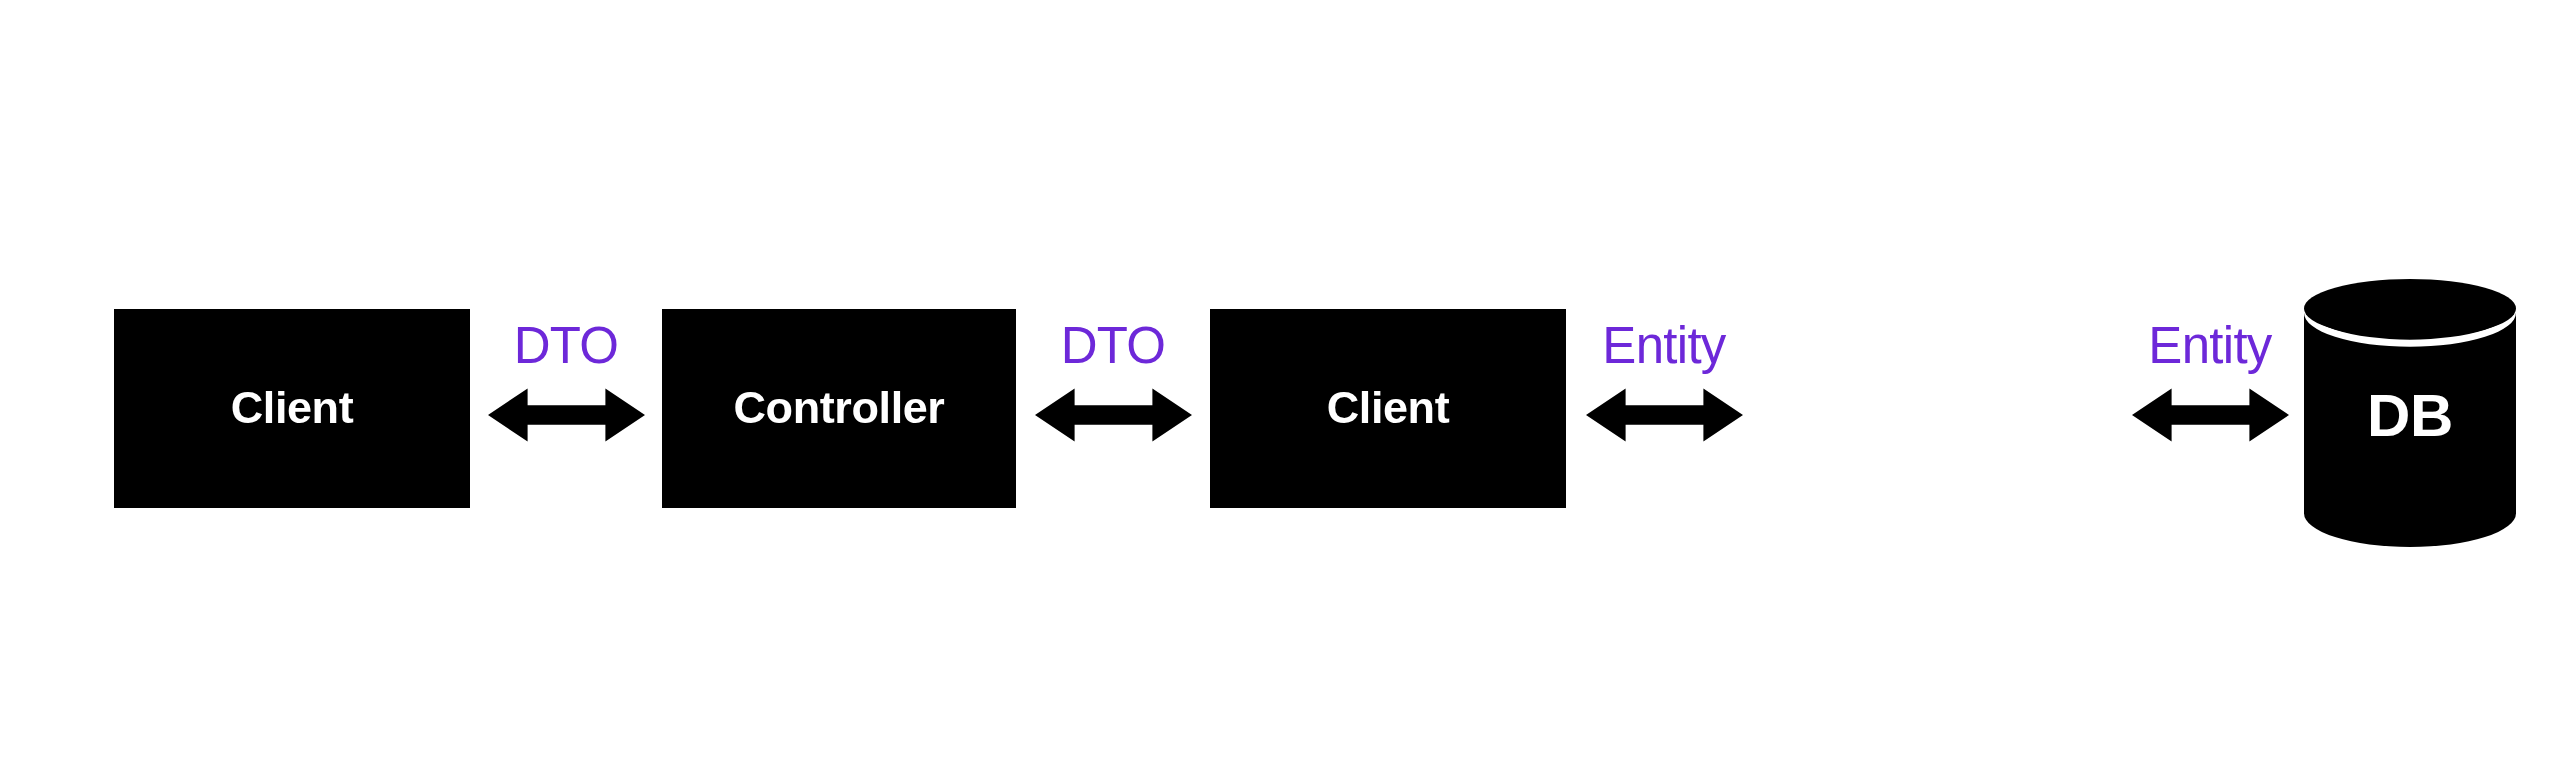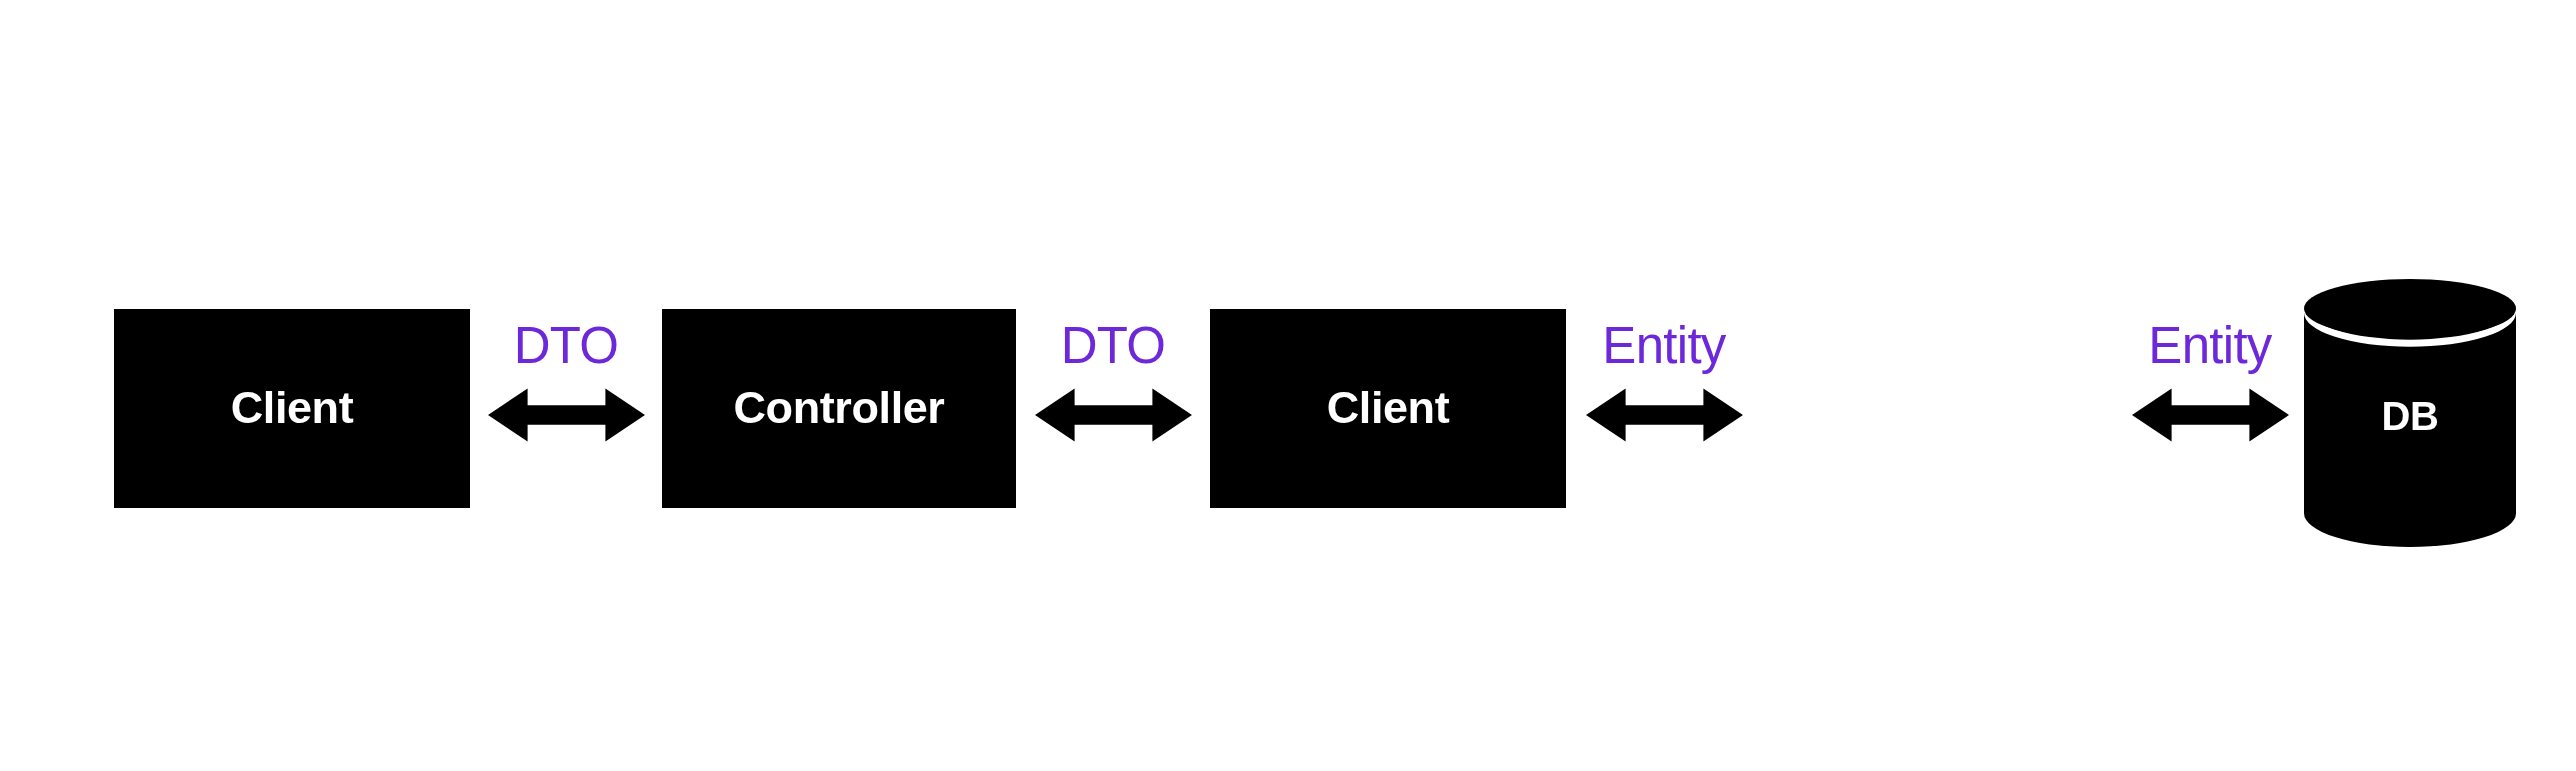--- a/index.html
+++ b/index.html
@@ -65,21 +65,21 @@
     left: 0;
     top: 0;
     width: 212px;
     height: 268px;
     display: flex;
     align-items: center;
     justify-content: center;
     color: #ffffff;
     font-family: "Liberation Sans", sans-serif;
     font-weight: bold;
-    font-size: 40px;
+    font-size: 60px;
     letter-spacing: -0.4px;
     line-height: 1.16;
     padding-top: 5.6px;
     box-sizing: border-box;
   }
 
   
   .connector {
     position: absolute;
     top: 309px;

